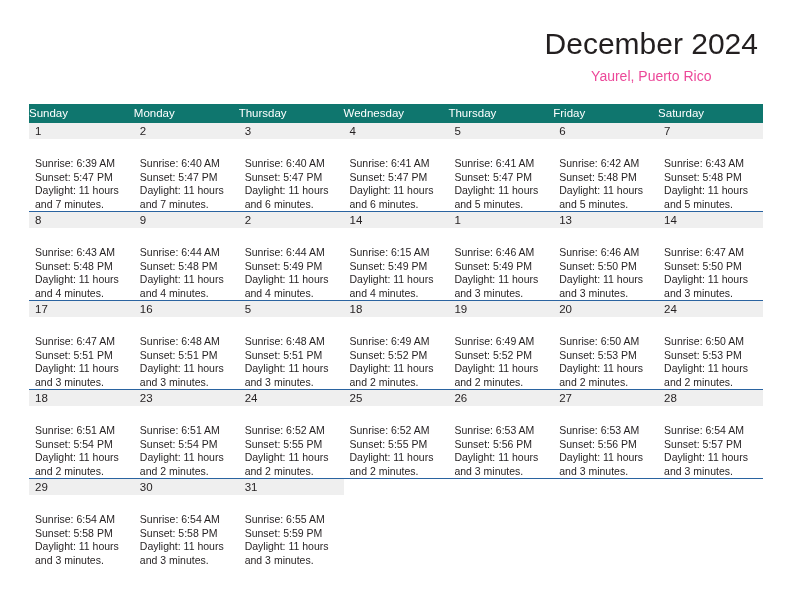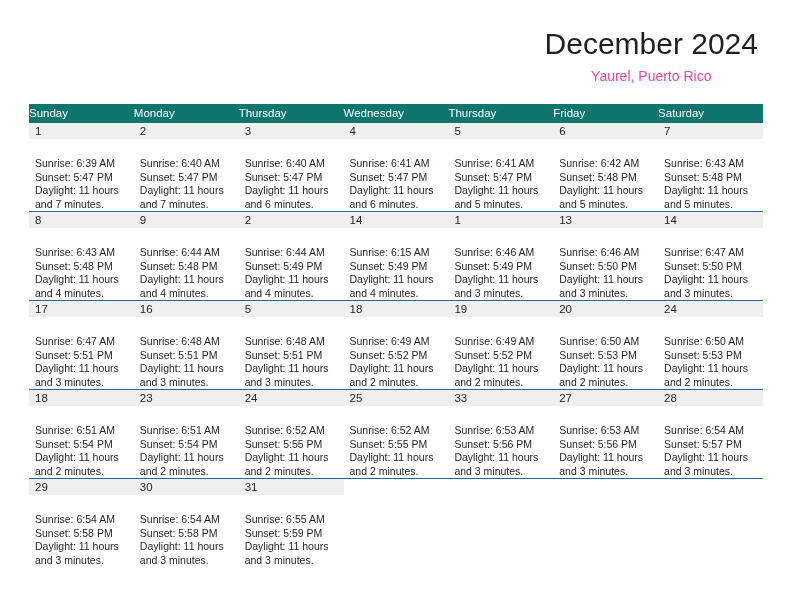--- a/index.html
+++ b/index.html
@@ -451,21 +451,21 @@
               <div class="dayinfo">
                 <div>Sunrise: 6:52 AM</div>
                 <div>Sunset: 5:55 PM</div>
                 <div>Daylight: 11 hours</div>
                 <div>and 2 minutes.</div>
               </div>
             </div>
           </td>
           <td>
             <div class="daycell filled">
-              <div class="daynum">33</div>
+              <div class="daynum">26</div>
               <div class="dayinfo">
                 <div>Sunrise: 6:53 AM</div>
                 <div>Sunset: 5:56 PM</div>
                 <div>Daylight: 11 hours</div>
                 <div>and 3 minutes.</div>
               </div>
             </div>
           </td>
           <td>
             <div class="daycell filled">

